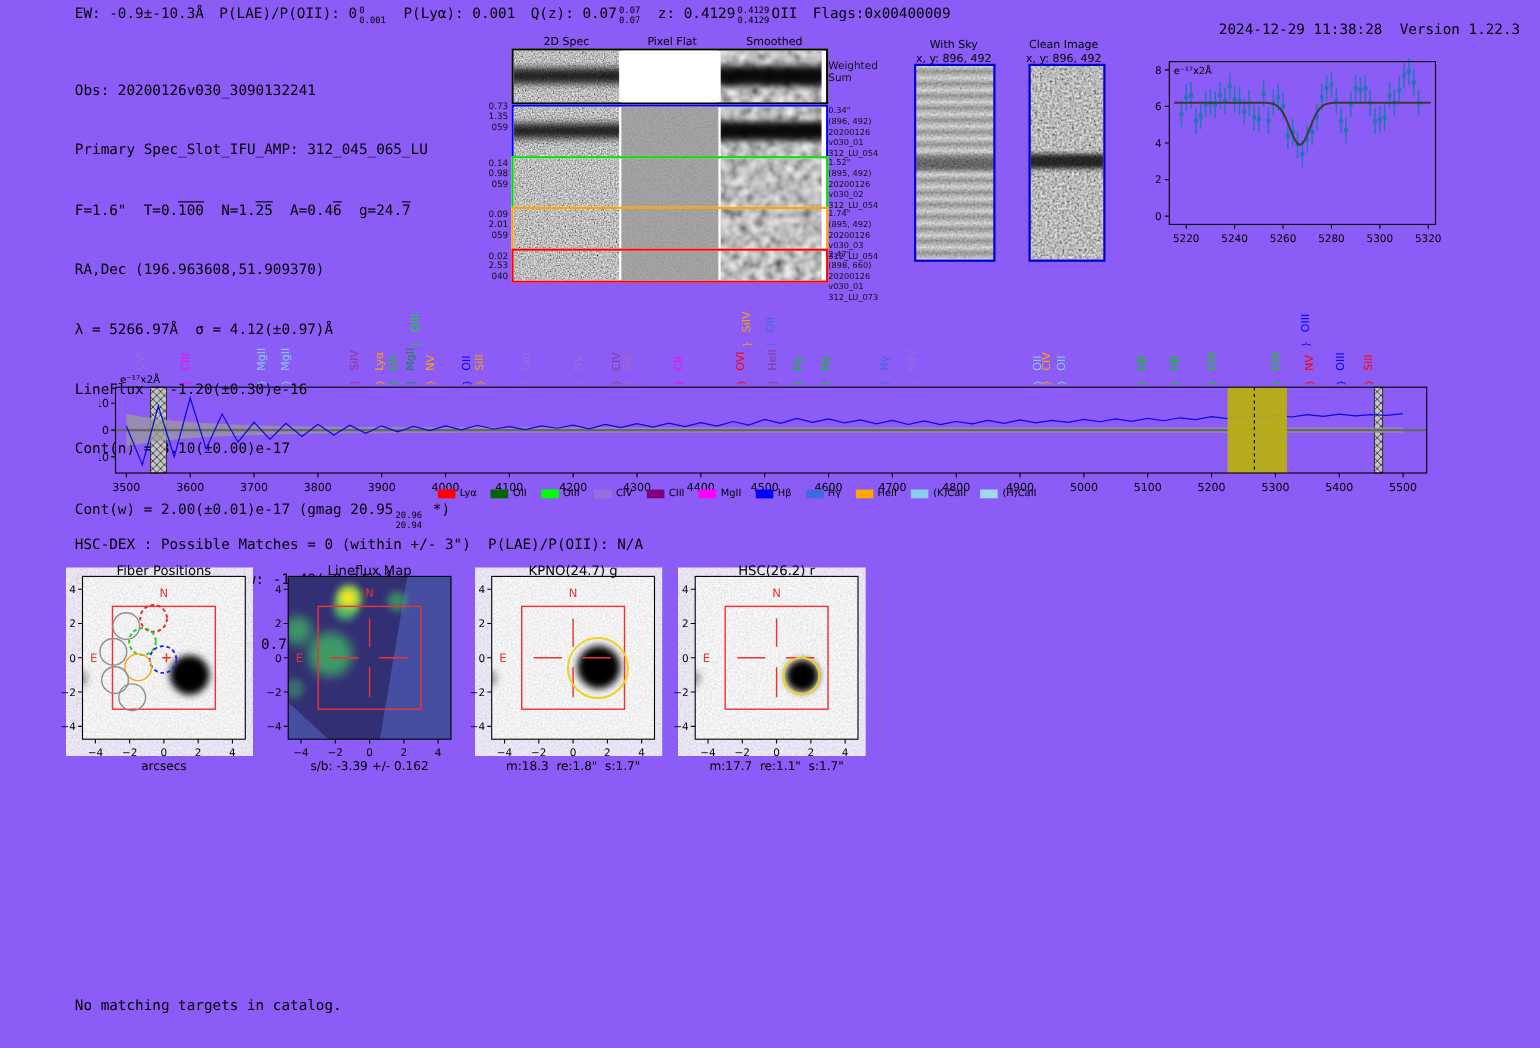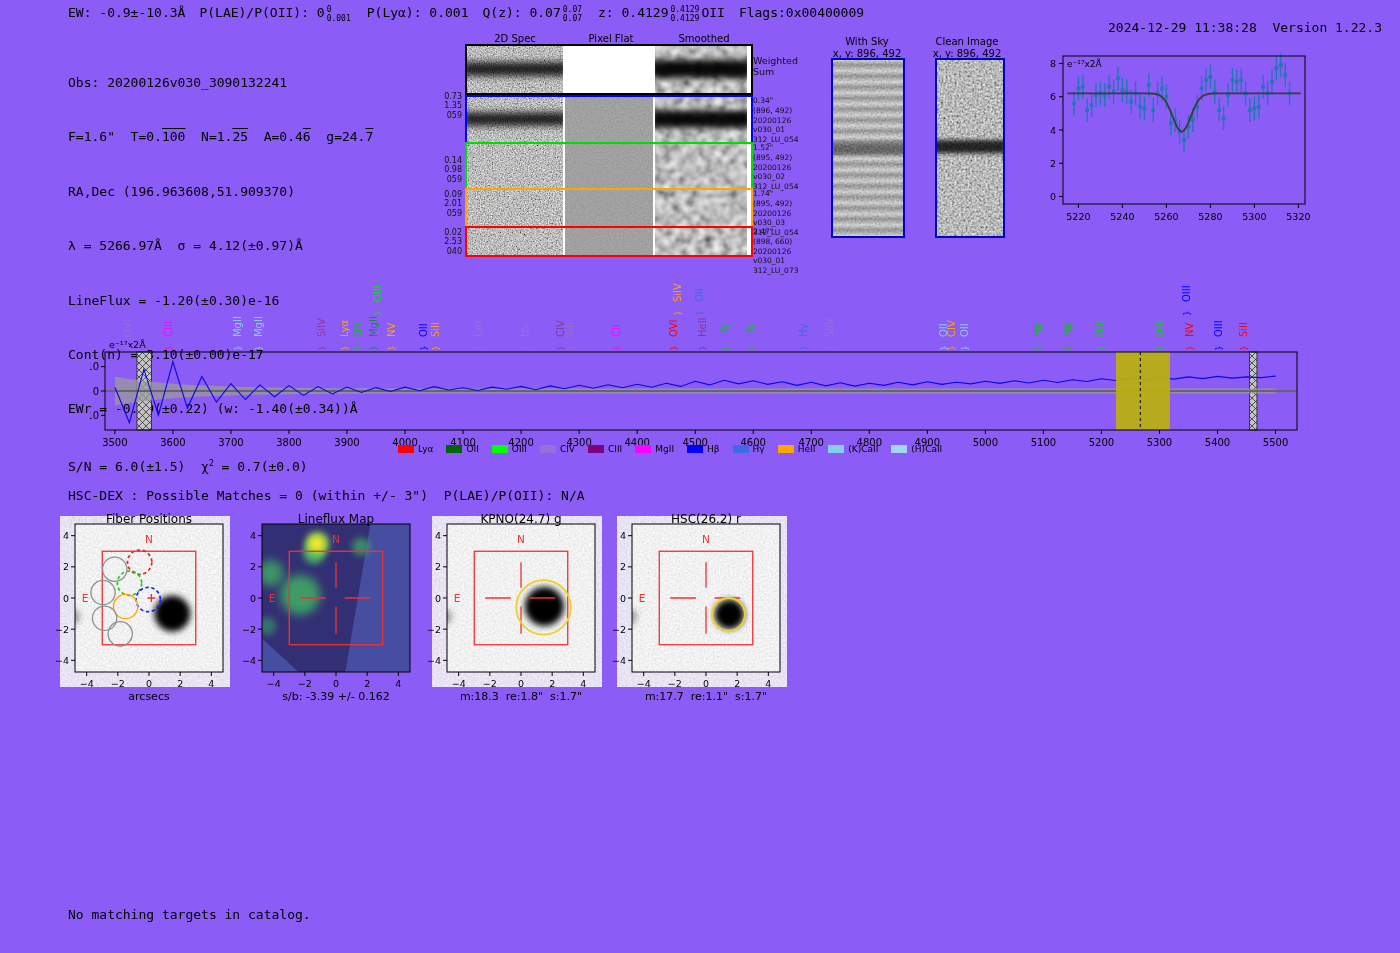--- a/index.html
+++ b/index.html
@@ -40,25 +40,27 @@
     <span>z: 0.4129</span><span class="stk"><span>0.4129</span><span>0.4129</span></span>
     <span>OII</span><span class="gap"></span>
     <span>Flags:0x00400009</span>
   </div>
   <div class="abs mono" style="right:18px;top:5px;font-size:13px;">
     <span>2024-12-29 11:38:28</span>&nbsp;&nbsp;<span>Version 1.22.3</span>
   </div>
 
   <div class="abs mono" style="left:68px;top:37px;">
     <div class="info-line"><span>Obs: 20200126v030_3090132241</span></div>
+    <div class="info-line"><span>Primary Spec_Slot_IFU_AMP: 312_045_065_LU</span></div>
     <div class="info-line"><span>F=1.6"  T=0.</span><span class="ovl">100</span><span>  N=1.</span><span class="ovl">25</span><span>  A=0.4</span><span class="ovl">6</span><span>  g=24.</span><span class="ovl">7</span></div>
     <div class="info-line"><span>RA,Dec (196.963608,51.909370)</span></div>
     <div class="info-line"><span>λ = 5266.97Å  σ = 4.12(±0.97)Å</span></div>
     <div class="info-line"><span>LineFlux = -1.20(±0.30)e-16</span></div>
     <div class="info-line"><span>Cont(n) = 3.10(±0.00)e-17</span></div>
+    <div class="info-line"><span>Cont(w) = 2.00(±0.01)e-17 (gmag 20.95</span><span class="stk"><span>20.96</span><span>20.94</span></span><span> *)</span></div>
     <div class="info-line"><span>EWr = -0.89(±0.22) (w: -1.40(±0.34))Å</span></div>
     <div class="info-line"><span>S/N = 6.0(±1.5)  χ</span><span class="sup">2</span><span> = 0.7(±0.0)</span></div>
     <div class="info-line"><span>P(LAE)/P(OII): 0</span><span class="stk"><span>0</span><span>0</span></span></div>
   </div>
 
   <div class="abs stitle" style="left:467px;top:33px;width:96px;">2D Spec</div>
   <div class="abs stitle" style="left:567px;top:33px;width:88px;">Pixel Flat</div>
   <div class="abs stitle" style="left:659px;top:33px;width:90px;">Smoothed</div>
   <div id="spec2d-rows">
       <div class="abs row2d" style="left: 465px; top: 44px; width: 284px; height: 47px; border: 2px solid rgb(0, 0, 0);">
@@ -257,21 +259,21 @@
     </filter>
     <filter id="bnz8" x="-60%" y="-60%" width="220%" height="220%">
                 <feGaussianBlur stdDeviation="3"></feGaussianBlur>
               </filter>
   </defs>
   <rect width="100%" height="100%" fill="#ababab"></rect>
   <rect width="100%" height="100%" filter="url(#fnz8)" opacity="0.9"></rect>
           </svg>
         </div>
       </div>
-      <div class="abs leftlab" style="left: 438px; top: 144px; width: 24px; margin-top: 12px;">
+      <div class="abs leftlab" style="left: 438px; top: 144px; width: 24px;">
         <div>0.14</div>
         <div>0.98</div>
         <div>059</div>
       </div>
       <div class="abs rightlab" style="left: 753px; top: 143px; width: 62px;">
         <div>1.52"</div>
         <div>(895, 492)</div>
         <div>20200126</div>
         <div>v030_02</div>
         <div>312_LU_054</div>

